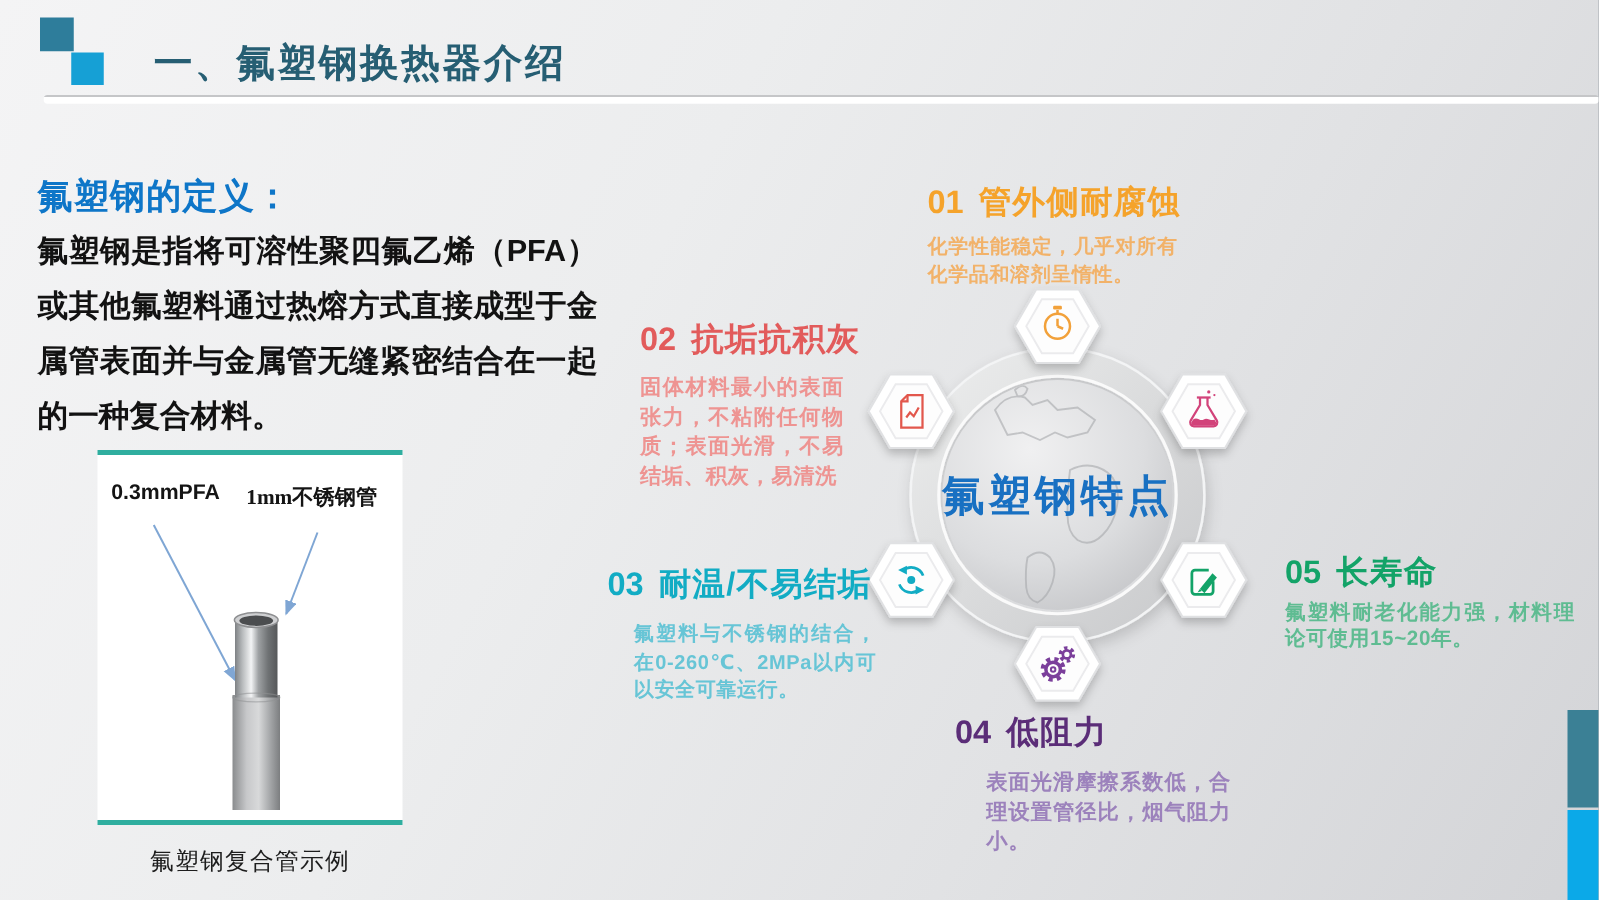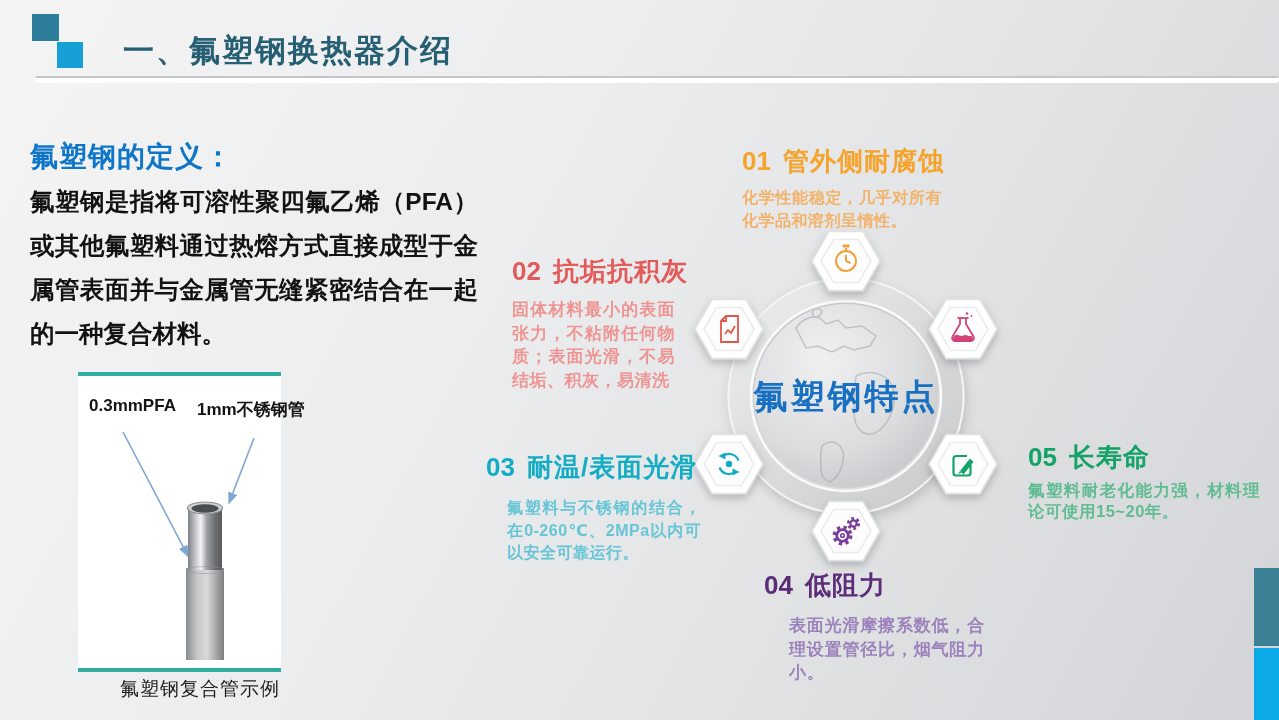--- a/index.html
+++ b/index.html
@@ -22,26 +22,26 @@
   }
   
   .def-heading{position:absolute;left:30px;top:138px;font-size:28px;font-weight:bold;color:#0e76c8;letter-spacing:1px;}
   .def-body{
     position:absolute;left:30px;top:180px;width:448px;margin:0;
     font-size:24.5px;font-weight:bold;color:#121212;line-height:44px;
     text-align:justify;word-break:break-all;
   }
   
   .fig-box{
-    position:absolute;left:78px;top:372px;width:203px;height:292px;background:#ffffff;
+    position:absolute;left:78px;top:360px;width:244px;height:292px;background:#ffffff;
     border-top:4px solid #2fae9f;border-bottom:4px solid #2fae9f;
   }
   .fig-label{position:absolute;font-size:17px;font-weight:bold;color:#141414;white-space:nowrap;}
   #figlab1{left:11px;top:20px;}
-  #figlab2{left:119px;top:22px;}
+  #figlab2{left:119px;top:22px;font-family:Liberation Serif, serif;}
   .fig-svg{position:absolute;left:0;top:0;}
   .fig-caption{
     position:absolute;left:78px;top:676px;width:244px;text-align:center;
     font-size:19px;color:#1d1d1d;letter-spacing:1px;
   }
   
   .diagram{position:absolute;left:646px;top:196px;width:400px;height:400px;}
   .center-label{
     position:absolute;left:646px;top:374px;width:400px;text-align:center;
     font-size:34px;font-weight:bold;color:#1870c2;letter-spacing:3px;
@@ -240,21 +240,21 @@
     <div class="fhead">
       <span class="fnum" style="color: rgb(226, 91, 91);">02</span>
       <span class="ftitle" style="color: rgb(226, 91, 91);">抗垢抗积灰</span>
     </div>
     <p class="fbody" style="color: rgb(238, 148, 146);">固体材料最小的表面张力，不粘附任何物质；表面光滑，不易结垢、积灰，易清洗</p>
   </div>
 
   <div class="feature" id="f3">
     <div class="fhead">
       <span class="fnum" style="color: rgb(18, 172, 196);">03</span>
-      <span class="ftitle" style="color: rgb(18, 172, 196);">耐温/表面光滑</span>
+      <span class="ftitle" style="color: rgb(18, 172, 196);">耐温/不易结垢</span>
     </div>
     <p class="fbody" style="color: rgb(103, 197, 214);">氟塑料与不锈钢的结合，在0-260℃、2MPa以内可以安全可靠运行。</p>
   </div>
 
   <div class="feature" id="f4">
     <div class="fhead">
       <span class="fnum" style="color: rgb(91, 45, 120);">04</span>
       <span class="ftitle" style="color: rgb(91, 45, 120);">低阻力</span>
     </div>
     <p class="fbody" style="color: rgb(156, 130, 188);">表面光滑摩擦系数低，合理设置管径比，烟气阻力小。</p>

